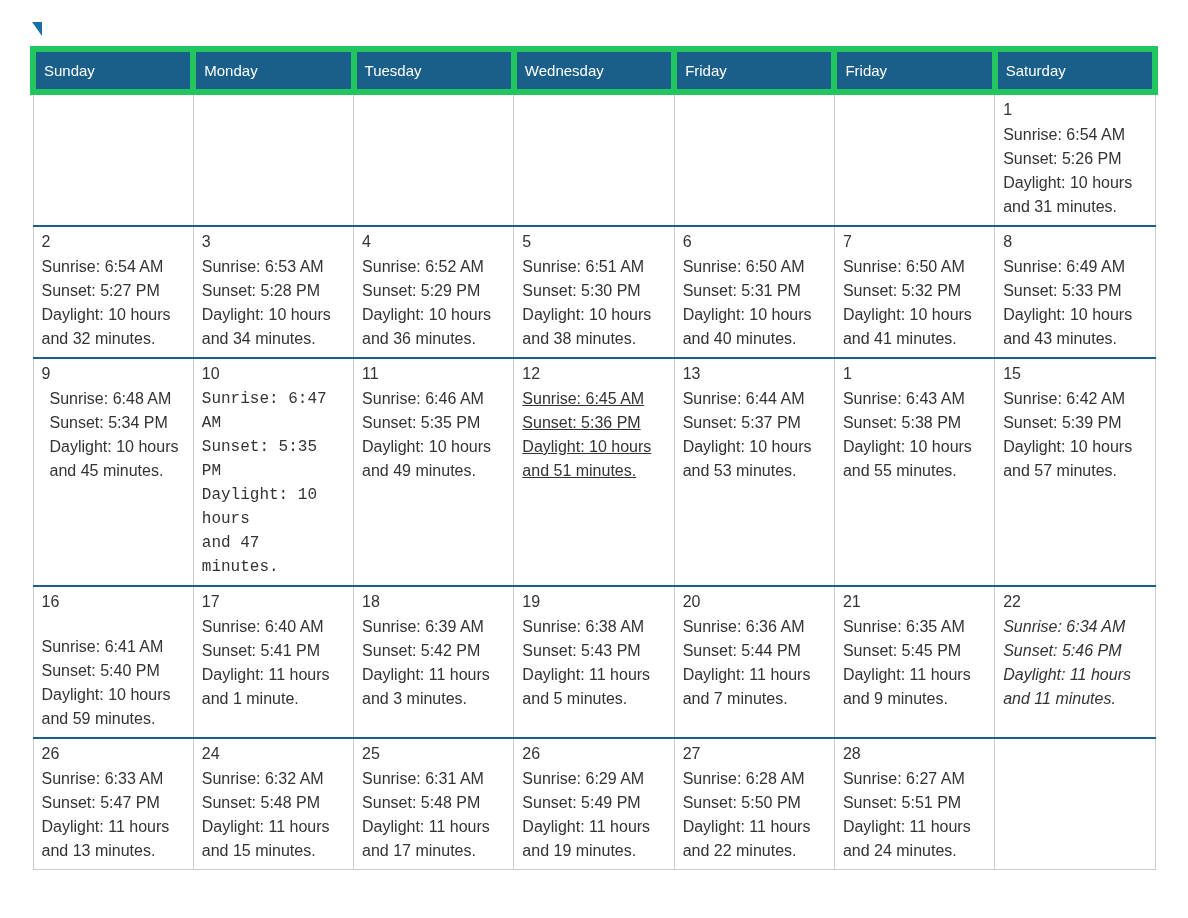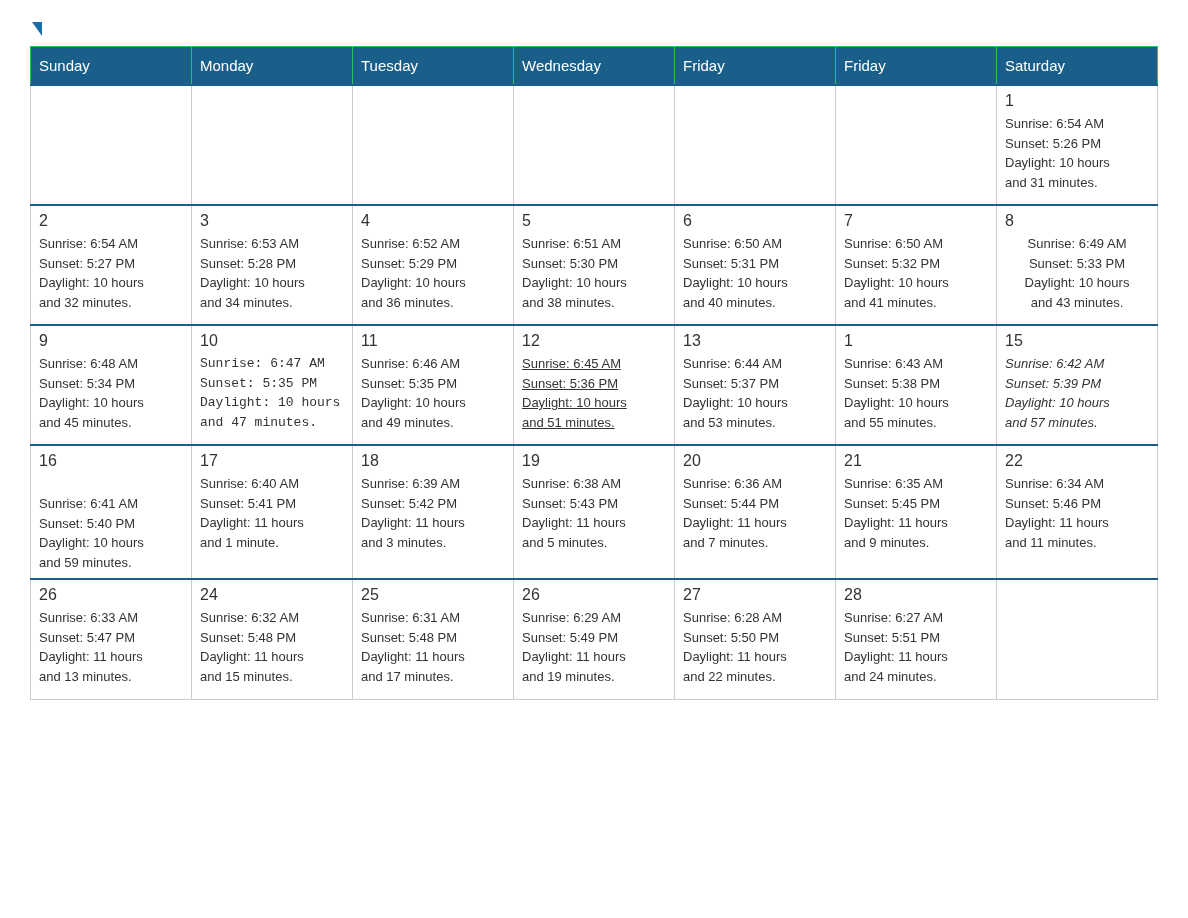--- a/index.html
+++ b/index.html
@@ -64,21 +64,21 @@
       border-collapse: collapse;
       margin-top: 10px;
     }
     .calendar th {
       background-color: #1a5f8a;
       color: #fff;
       padding: 10px 8px;
       font-size: 15px;
       font-weight: normal;
       text-align: left;
-      border: 1px solid #22c55e;
+      border: 6px solid #22c55e;
     }
     .calendar td {
       vertical-align: top;
       border: 1px solid #ccc;
       padding: 6px 8px;
       width: 14.28%;
       height: 120px;
       font-size: 13px;
       color: #333;
       background: #fff;
@@ -90,21 +90,21 @@
       border-left: 1px solid #ccc;
     }
     .day-number {
       font-size: 16px;
       font-weight: normal;
       color: #333;
       display: block;
       margin-bottom: 4px;
     }
     .day-info {
-      font-size: 13px;
+      font-size: 16px;
       color: #333;
       line-height: 1.5;
     }
     .empty-cell {
       background: #f9f9f9;
     }
     .week-row td {
       border-top: 2px solid #1a5f8a;
     }
   </style>
@@ -191,30 +191,30 @@
         </td>
         <td>
           <span class="day-number">7</span>
           <div class="day-info" style="white-space: pre-line;">Sunrise: 6:50 AM
 Sunset: 5:32 PM
 Daylight: 10 hours
 and 41 minutes.</div>
         </td>
         <td>
           <span class="day-number">8</span>
-          <div class="day-info" style="white-space: pre-line; text-align: center;">Sunrise: 6:49 AM
+          <div class="day-info" style="white-space: pre-line;">Sunrise: 6:49 AM
 Sunset: 5:33 PM
 Daylight: 10 hours
 and 43 minutes.</div>
         </td>
       </tr>
       <tr class="week-row">
         <td>
           <span class="day-number">9</span>
-          <div class="day-info" style="white-space: pre-line;">Sunrise: 6:48 AM
+          <div class="day-info" style="white-space: pre-line; margin-left: 8px;">Sunrise: 6:48 AM
 Sunset: 5:34 PM
 Daylight: 10 hours
 and 45 minutes.</div>
         </td>
         <td>
           <span class="day-number">10</span>
           <div class="day-info" style="white-space: pre-line; font-family: Liberation Mono, monospace;">Sunrise: 6:47 AM
 Sunset: 5:35 PM
 Daylight: 10 hours
 and 47 minutes.</div>
@@ -242,21 +242,21 @@
         </td>
         <td>
           <span class="day-number">1</span>
           <div class="day-info" style="white-space: pre-line;">Sunrise: 6:43 AM
 Sunset: 5:38 PM
 Daylight: 10 hours
 and 55 minutes.</div>
         </td>
         <td>
           <span class="day-number">15</span>
-          <div class="day-info" style="white-space: pre-line; font-style: italic;">Sunrise: 6:42 AM
+          <div class="day-info" style="white-space: pre-line;">Sunrise: 6:42 AM
 Sunset: 5:39 PM
 Daylight: 10 hours
 and 57 minutes.</div>
         </td>
       </tr>
       <tr class="week-row">
         <td>
           <span class="day-number">16</span>
           <div class="day-info" style="white-space: pre-line; margin-top: 24px;">Sunrise: 6:41 AM
 Sunset: 5:40 PM
@@ -293,21 +293,21 @@
         </td>
         <td>
           <span class="day-number">21</span>
           <div class="day-info" style="white-space: pre-line;">Sunrise: 6:35 AM
 Sunset: 5:45 PM
 Daylight: 11 hours
 and 9 minutes.</div>
         </td>
         <td>
           <span class="day-number">22</span>
-          <div class="day-info" style="white-space: pre-line;">Sunrise: 6:34 AM
+          <div class="day-info" style="white-space: pre-line; font-style: italic;">Sunrise: 6:34 AM
 Sunset: 5:46 PM
 Daylight: 11 hours
 and 11 minutes.</div>
         </td>
       </tr>
       <tr class="week-row">
         <td>
           <span class="day-number">26</span>
           <div class="day-info" style="white-space: pre-line;">Sunrise: 6:33 AM
 Sunset: 5:47 PM

